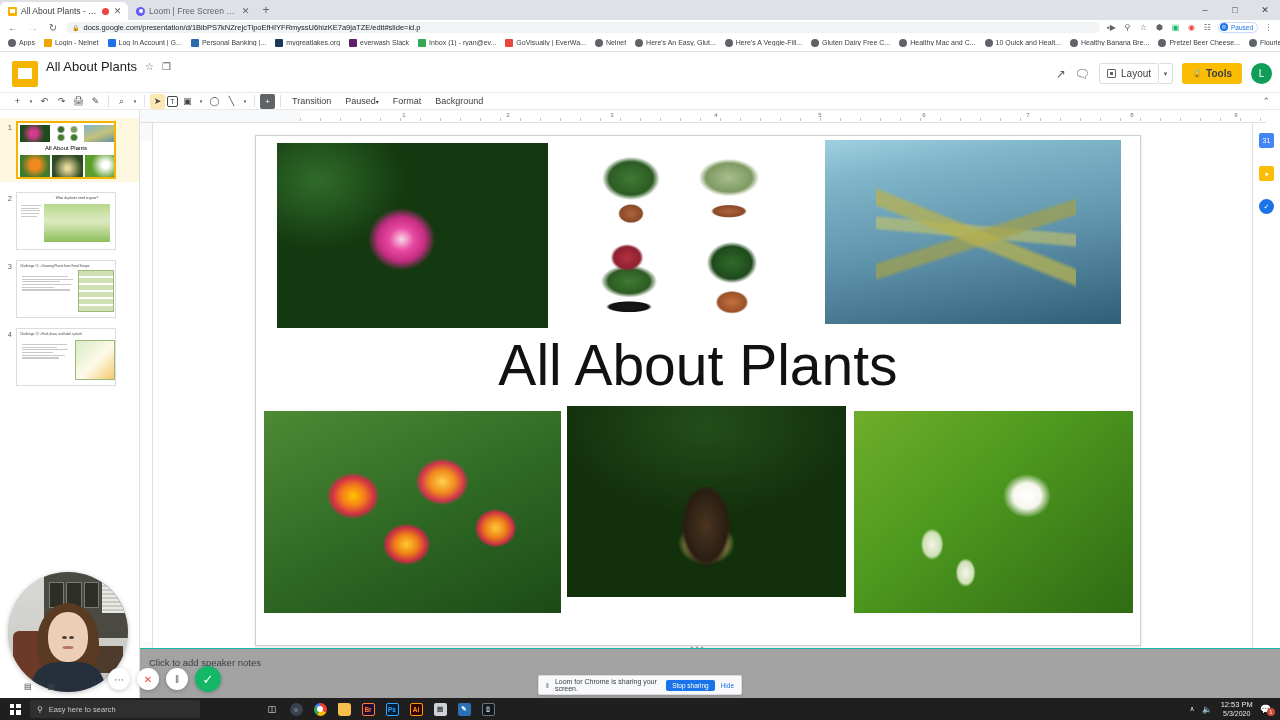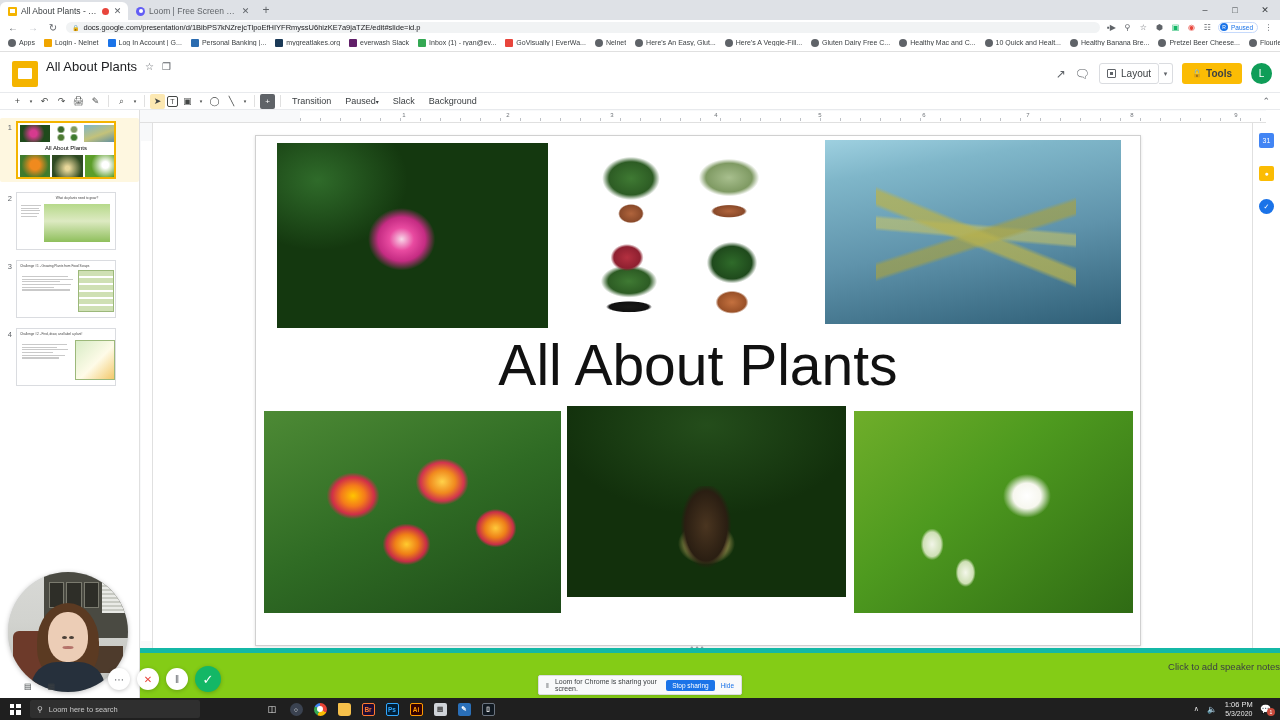--- a/index.html
+++ b/index.html
@@ -160,21 +160,21 @@
   .slide-title {
     position:absolute; left:0; right:0; top:196px; text-align:center;
     font-size:57px; color:#111; letter-spacing:0px; font-family:"Liberation Sans", sans-serif;
   }
   .dots-handle { position:absolute; left:50%; transform:translateX(-50%); bottom:-8px;
     font-size:9px; color:#9aa0a6; letter-spacing:2px; }
 
   
   .notes-bar {
     position:absolute; left:140px; right:0; bottom:0; height:50px;
-    border-top:5px solid #14b8a6; background:#84cc16; padding: 8px 0 0 9px; text-align: right;
+    border-top:1px solid #14b8a6; background:#a3a3a3; padding: 8px 0 0 9px;
   }
   .notes-text { font-size:9.5px; color:#3c4043; }
 
   
   .right-rail {
     position:absolute; right:0; top:13px; width:28px; bottom:0; background:#fff;
     border-left:1px solid #e0e0e0; display:flex; flex-direction:column; align-items:center; gap:18px; padding-top:10px;
   }
   .rail-ico { width:15px;height:15px;border-radius:2px;display:flex;align-items:center;justify-content:center;
     font-size:7px;color:#fff;}
@@ -430,21 +430,21 @@
       <div class="tb-btn">▣</div>
       <div class="tb-caret">▾</div>
       <div class="tb-btn">◯</div>
       <div class="tb-btn">╲</div>
       <div class="tb-caret">▾</div>
       <div class="tb-sep"></div>
       <div class="tb-btn" style="background:#5f6368;color:#fff;border-radius:2px;font-size:8px">+</div>
       <div class="tb-sep"></div>
       <div class="tb-text">Transition</div>
       <div class="tb-text"><span>Paused</span><span style="font-size:6px">▾</span></div>
-      <div class="tb-text">Slack</div>
+      <div class="tb-text">Format</div>
       <div class="tb-text">Background</div>
       <div class="tb-collapse">⌃</div>
     </div>
 
     <div class="slides-body">
 
       <div class="filmstrip">
 
         <div class="thumb-row selected">
           <div class="thumb-num">1</div>
@@ -708,21 +708,21 @@
     <div class="start-btn">
       <div class="win-logo">
         <span></span>
           <span></span>
           <span></span>
           <span></span>
       </div>
     </div>
     <div class="tb-search">
       <span style="font-size:8px">⚲</span>
-      <span>Loom here to search</span>
+      <span>Easy here to search</span>
     </div>
     <div style="width:60px"></div>
     <div class="tb-task-ico">◫</div>
     <div class="tb-task-ico">
       <span class="app-ico" style="background:#3a4250;border-radius:50%;">○</span>
     </div>
     <div class="tb-task-ico">
         <span class="app-ico ai-chrome"></span>
       </div>
     <div class="tb-task-ico">
@@ -744,21 +744,21 @@
         <span class="app-ico ai-paint">✎</span>
       </div>
     <div class="tb-task-ico">
         <span class="app-ico ai-cam">▯</span>
       </div>
 
     <div class="tb-right-zone">
       <span>∧</span>
       <span style="font-size:8px">🔈</span>
       <div class="clock">
-        <div>1:06 PM</div>
+        <div>12:53 PM</div>
         <div>5/3/2020</div>
       </div>
       <span class="notif-ico">💬
         <span class="notif-badge">1</span>
       </span>
     </div>
   </div>
 
 </div>
 

